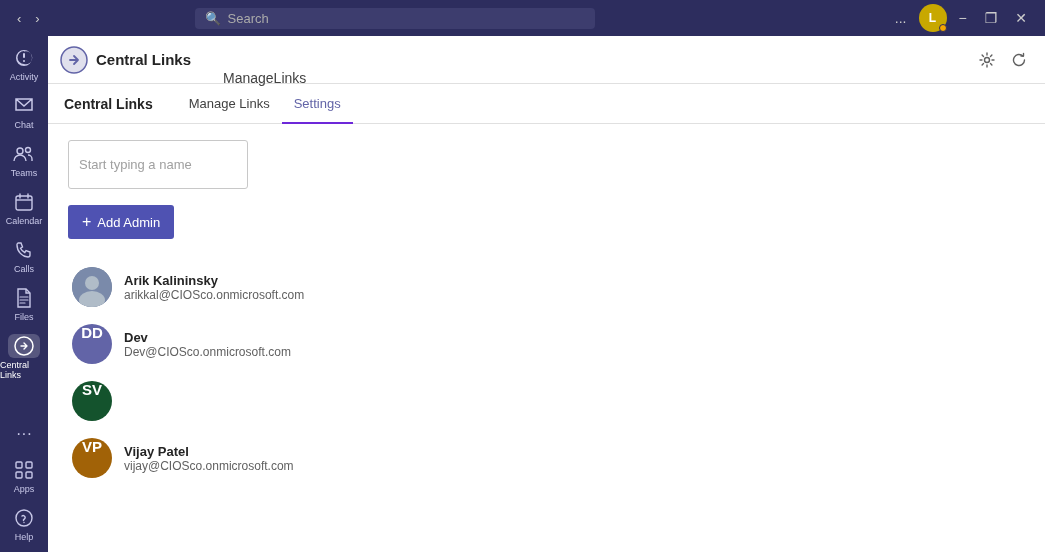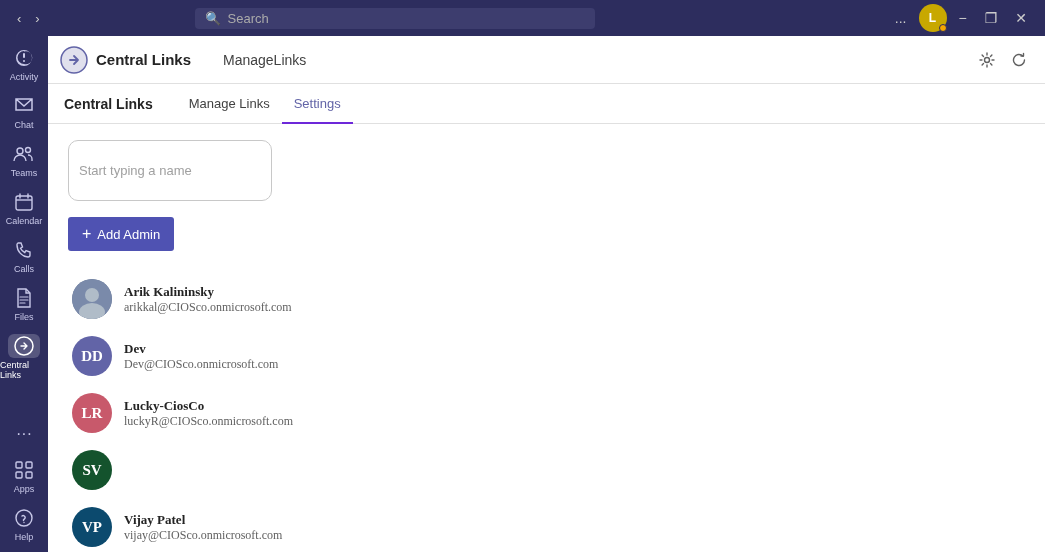--- a/index.html
+++ b/index.html
@@ -70,21 +70,21 @@
       flex-shrink: 0;
     }
     .app-logo { display: flex; align-items: center; gap: 8px; margin-right: 16px; }
     .app-logo-icon {
       width: 28px; height: 28px;
     }
     .app-logo-text { font-size: 15px; font-weight: 600; color: #242424; }
     .app-tab {
       padding: 0 16px; height: 100%; display: flex; align-items: center;
       font-size: 14px; color: #424242; cursor: pointer; border-bottom: 2px solid transparent;
-      position: relative; top: 1px;
+      position: relative; top: 19px;
     }
     .app-tabbar-right { margin-left: auto; display: flex; gap: 4px; }
     .icon-btn {
       background: none; border: none; cursor: pointer; color: #616161;
       width: 28px; height: 28px; display: flex; align-items: center; justify-content: center;
       border-radius: 4px; font-size: 14px;
     }
 
     
     .sub-nav {
@@ -97,45 +97,45 @@
       font-size: 13px; color: #424242; cursor: pointer; border-bottom: 2px solid transparent;
       position: relative; top: 1px;
     }
     .sub-nav-tab.active { color: #6264a7; border-bottom: 2px solid #6d28d9; font-weight: 500; }
 
     
     .content-area { flex: 1; padding: 16px 20px; overflow-y: auto; }
 
     
     .search-input-wrap {
-      border: 1px solid #c8c8c8; border-radius: 10px; padding: 22px 10px;
-      width: 204px; display: flex; align-items: center; margin-bottom: 16px;
+      border: 1px solid #c8c8c8; border-radius: 3px; padding: 16px 10px;
+      width: 180px; display: flex; align-items: center; margin-bottom: 16px;
     }
     .search-input-wrap input {
       border: none; outline: none; font-size: 13px; color: #424242; width: 100%;
       background: transparent;
     }
     .search-input-wrap input::placeholder { color: #a0a0a0; }
 
     
     .add-admin-btn {
       background: #4f52b2; color: white; border: none; border-radius: 3px;
       padding: 8px 14px; font-size: 13px; cursor: pointer; display: flex; align-items: center;
       gap: 6px; margin-bottom: 20px;
     }
 
     
     .user-list { display: flex; flex-direction: column; gap: 0; }
     .user-item {
       display: flex; align-items: center; gap: 12px;
-      padding: 8px 4px; border-bottom: 1px solid transparent; font-family: Liberation Serif, serif;
+      padding: 8px 4px; border-bottom: 1px solid transparent;
     }
     .user-avatar {
       width: 40px; height: 40px; border-radius: 50%;
-      display: flex; align-items: center; justify-content: center;
+      display: flex; align-items: flex-start; justify-content: center;
       font-size: 15px; font-weight: 600; color: white; flex-shrink: 0; overflow: hidden;
     }
     .user-info { display: flex; flex-direction: column; }
     .user-name { font-size: 13px; font-weight: 600; color: #242424; }
     .user-email { font-size: 12px; color: #616161; }
 
     
     ::-webkit-scrollbar { width: 6px; }
     ::-webkit-scrollbar-thumb { background: #c8c8c8; border-radius: 3px; }
   </style>
@@ -332,40 +332,31 @@
         <div class="user-item">
           <div class="user-avatar" style="background:#6264a7;">
             <span>DD</span>
           </div>
           <div class="user-info">
             <span class="user-name">Dev</span>
             <span class="user-email">Dev@CIOSco.onmicrosoft.com</span>
           </div>
         </div>
 
-        <div class="user-item">
-          <div class="user-avatar" style="background:#c8596b;">
-            <span>LR</span>
-          </div>
-          <div class="user-info">
-            <span class="user-name">Lucky-CiosCo</span>
-            <span class="user-email">luckyR@CIOSco.onmicrosoft.com</span>
-          </div>
-        </div>
 
         <div class="user-item">
           <div class="user-avatar" style="background:#14532d;">
             <span>SV</span>
           </div>
           <div class="user-info">
           </div>
         </div>
 
         <div class="user-item">
-          <div class="user-avatar" style="background:#0c4a6e;">
+          <div class="user-avatar" style="background:#a16207;">
             <span>VP</span>
           </div>
           <div class="user-info">
             <span class="user-name">Vijay Patel</span>
             <span class="user-email">vijay@CIOSco.onmicrosoft.com</span>
           </div>
         </div>
 
       </div>
     </div>

